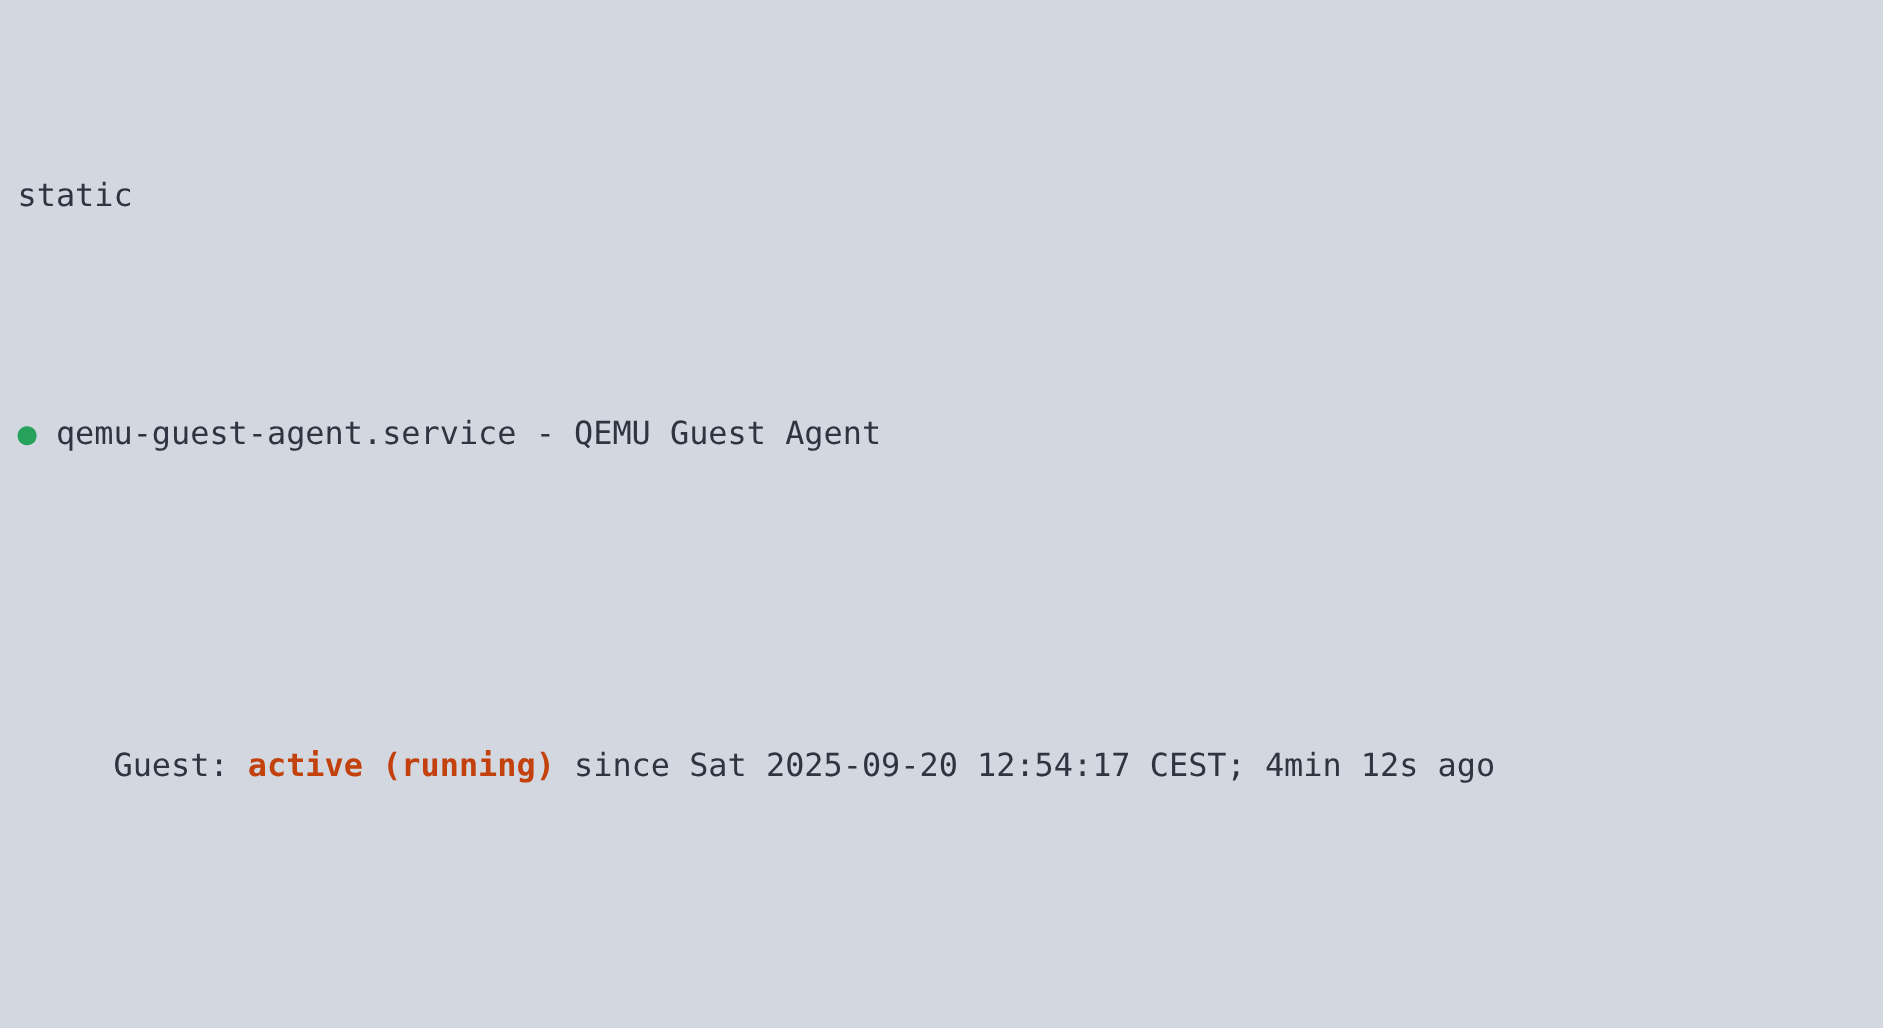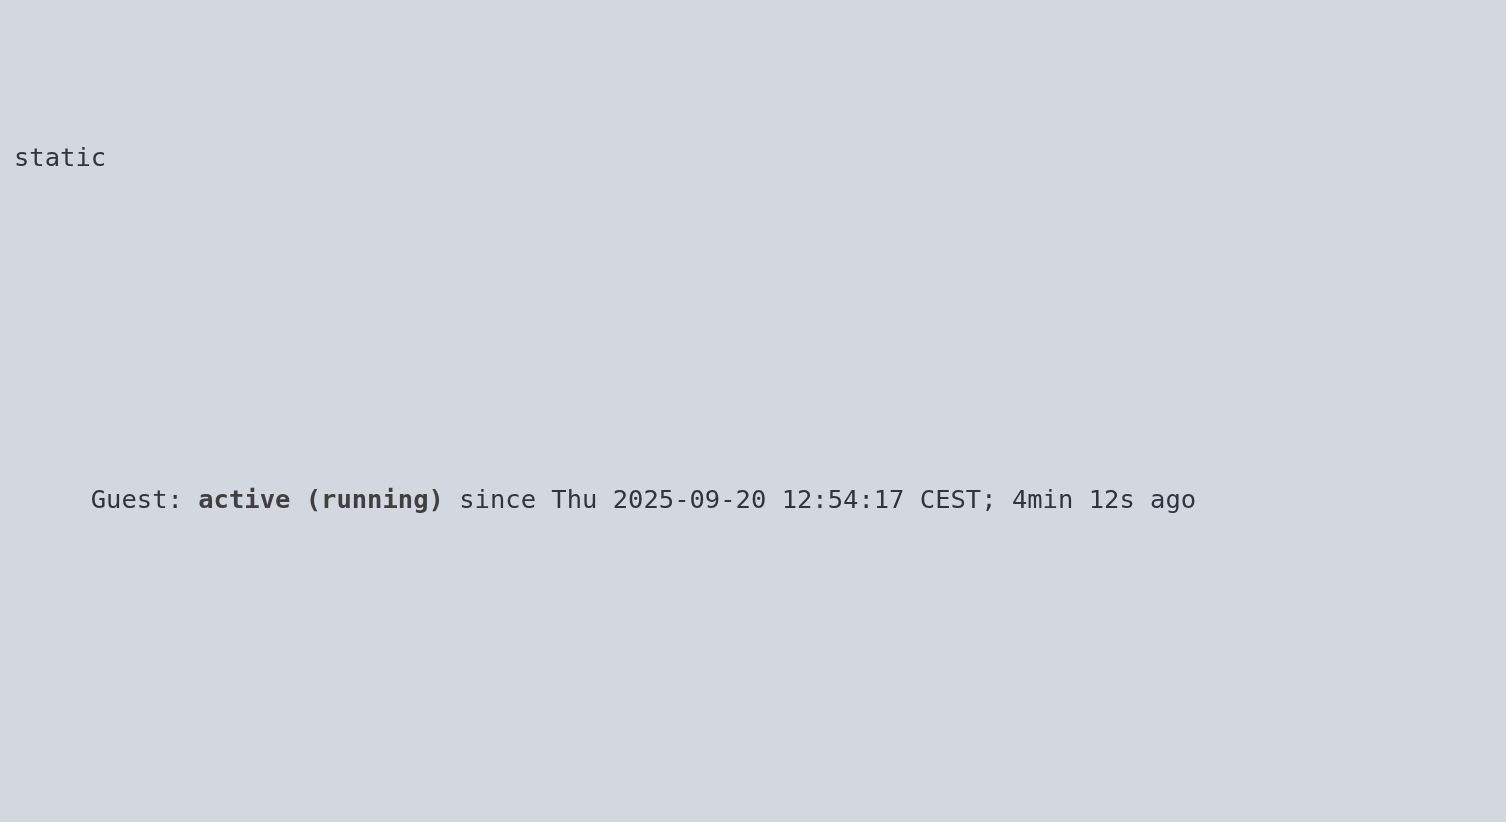--- a/index.html
+++ b/index.html
@@ -42,42 +42,43 @@
     white-space: pre;
     display: block;
   }
 
   
   .c-green-dot {
     color: #26a25c;
     font-weight: bold;
   }
   .c-green {
-    color: #404040;
+    color: #c2410c;
     font-weight: bold;
   }
   .c-default {
     color: #2e3440;
   }
 </style>
 </head>
 <body>
 
 <div id="terminal">
   <div class="screen">
 
     
     <div class="row"><span class="c-default">static</span></div>
 
     
+    <div class="row"><span class="c-green-dot">●</span><span class="c-default"> </span><span class="c-default">qemu-guest-agent.service - QEMU Guest Agent</span></div>
 
     
 
     
-    <div class="row"><span class="c-default">     Guest: </span><span class="c-green">active (running)</span><span class="c-default"> since Thu 2025-09-20 12:54:17 CEST; 4min 12s ago</span></div>
+    <div class="row"><span class="c-default">     Guest: </span><span class="c-green">active (running)</span><span class="c-default"> since Sat 2025-09-20 12:54:17 CEST; 4min 12s ago</span></div>
 
     
     
 
     
     
 
     
     
 

